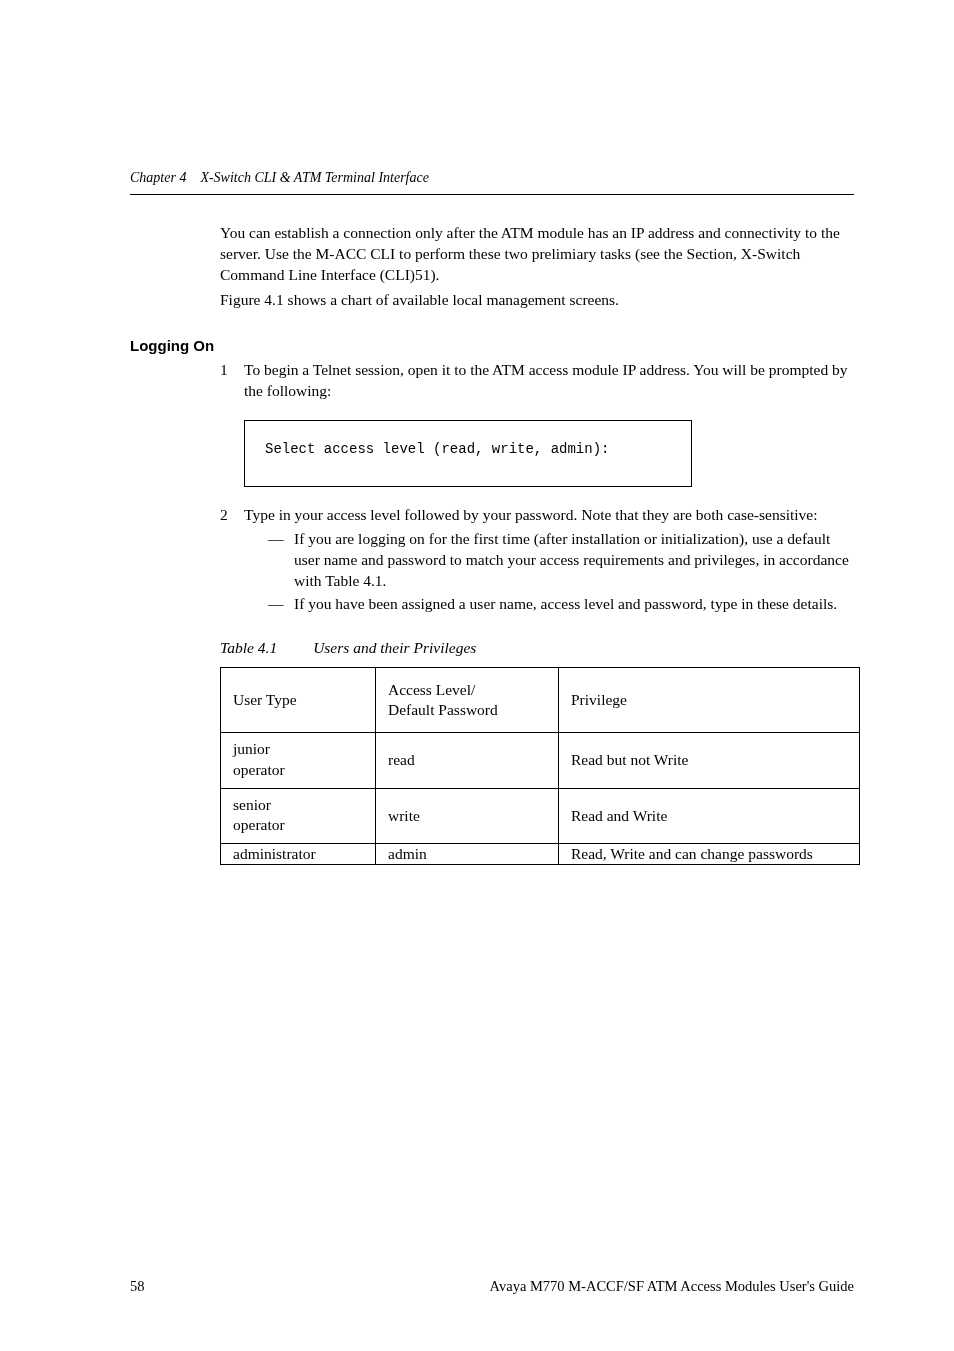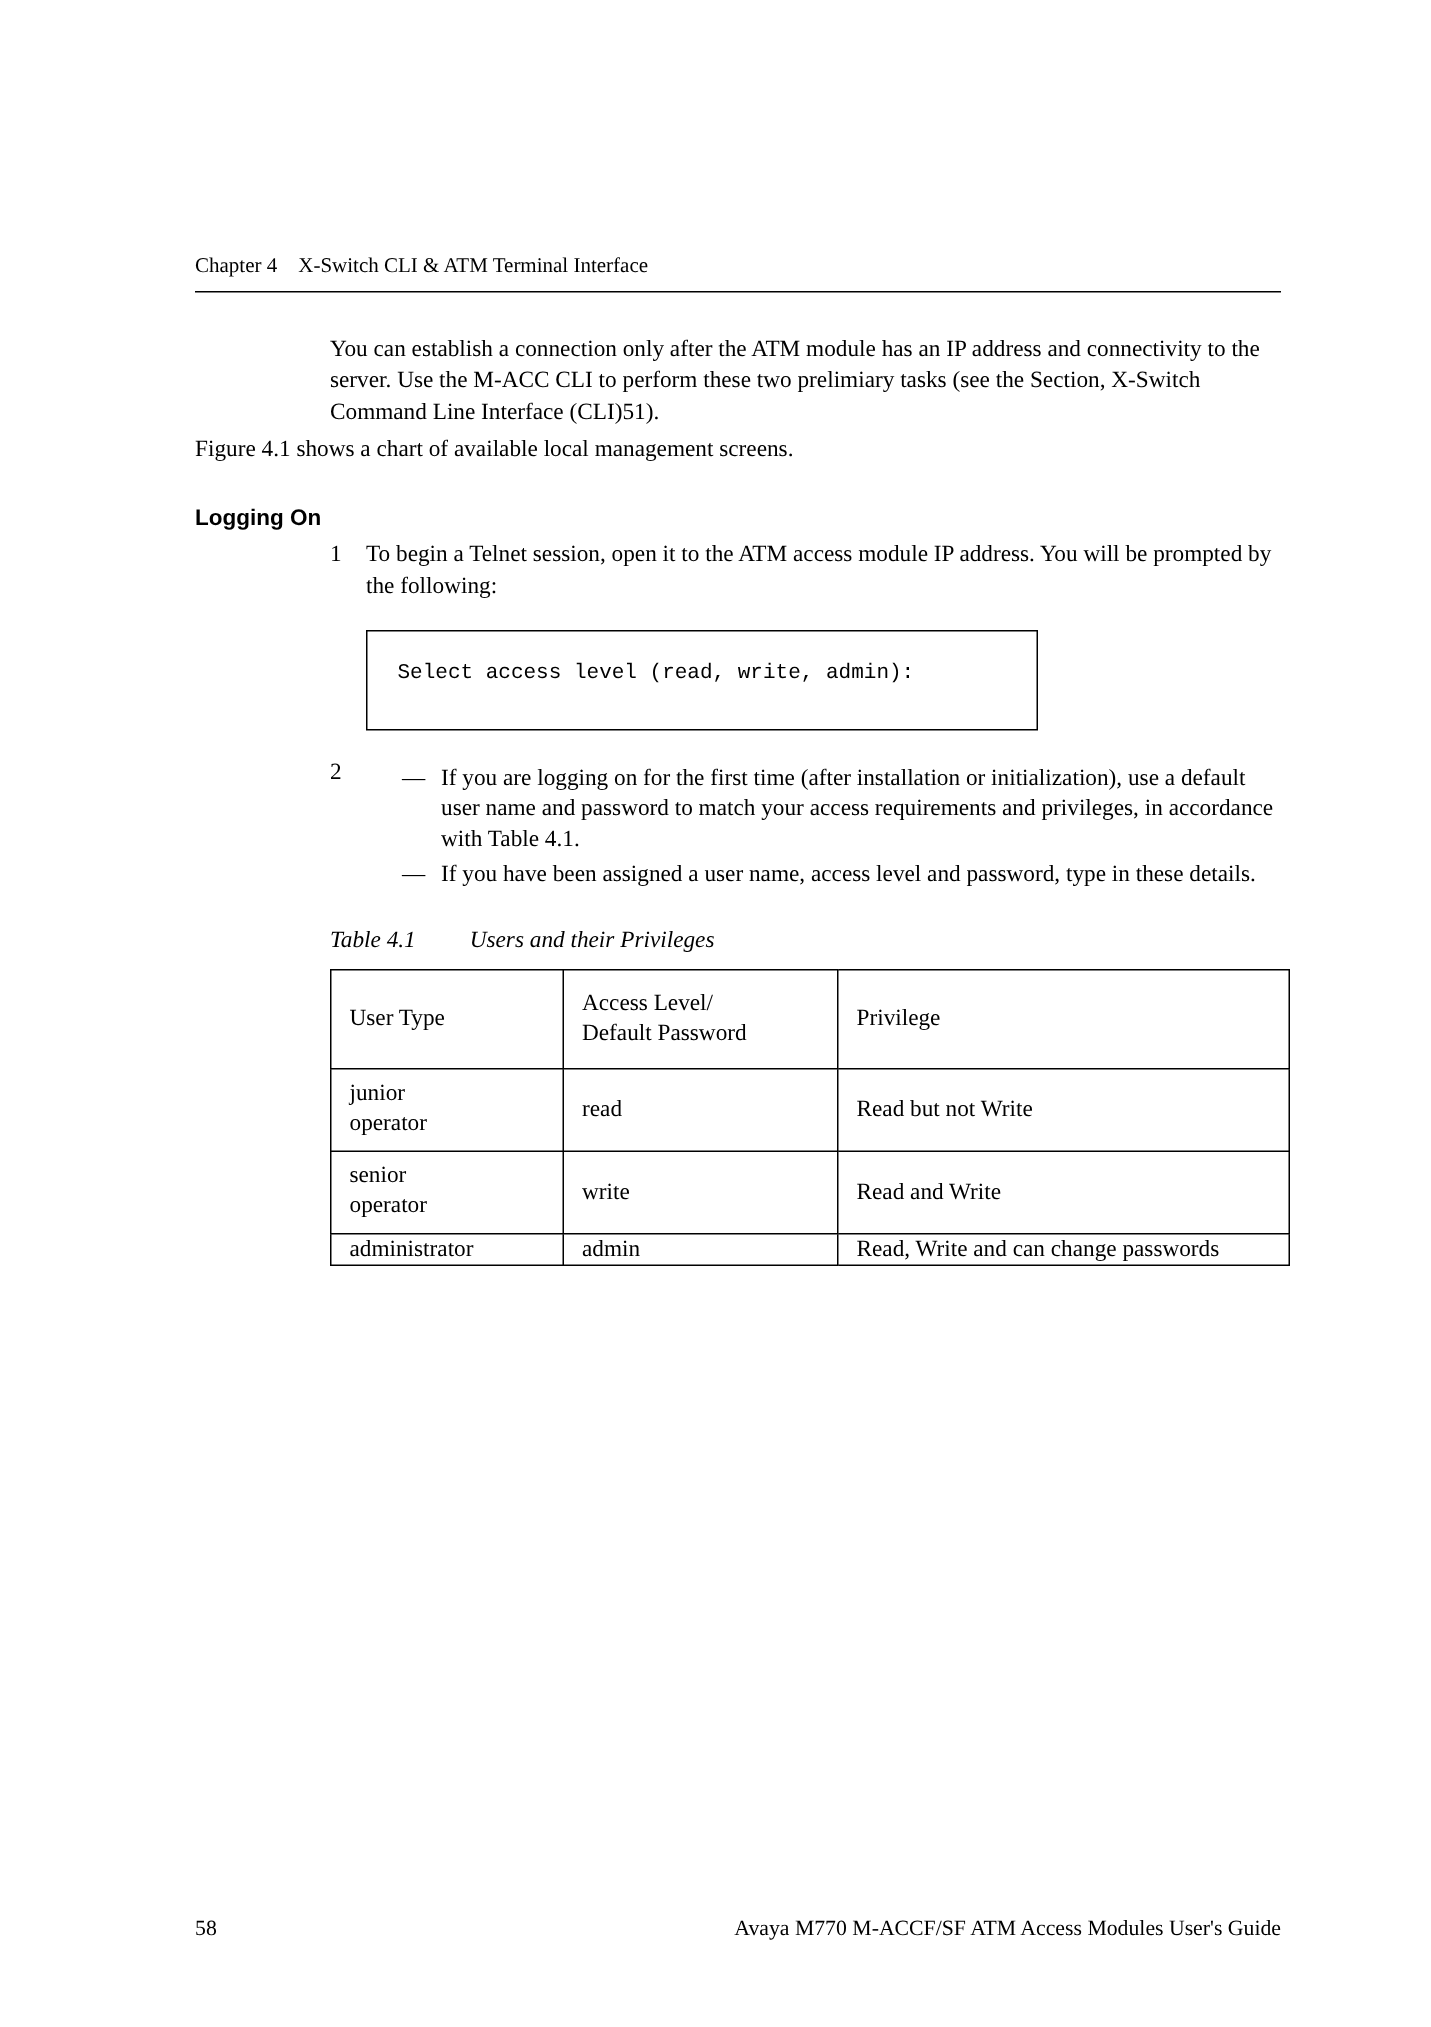--- a/index.html
+++ b/index.html
@@ -15,20 +15,21 @@
   }
   .page {
     padding: 170px 100px 0 130px;
     box-sizing: border-box;
   }
   .running-head {
     font-size: 14px;
     padding-bottom: 8px;
     border-bottom: 1px solid #000;
     margin-bottom: 28px;
+    font-style: italic;
   }
   h1.section-title {
     font-weight: normal;
     font-size: 25px;
     line-height: 1.35;
     margin: 0 0 14px 0;
   }
   .body-block {
     margin-left: 90px;
     font-size: 15.5px;
@@ -40,20 +41,21 @@
   .body-block p.gap {
     margin-top: 4px;
   }
   .subhead {
     font-family: "Helvetica Neue", Helvetica, Arial, sans-serif;
     font-weight: bold;
     font-size: 15px;
     margin: 26px 0 6px 0;
   }
   .sub-body {
+    margin-left: 90px;
     font-size: 15.5px;
     line-height: 1.35;
   }
   .sub-body p { margin: 0; }
   .num-list {
     margin-left: 90px;
     font-size: 15.5px;
     line-height: 1.35;
   }
   .num-item {
@@ -160,20 +162,21 @@
   </div>
 
   <div class="terminal-box">
     <div>Select access level (read, write, admin):</div>
   </div>
 
   <div class="num-list">
     <div class="num-item">
       <div class="num">2</div>
       <div class="text">
+        <span>Type in your access level followed by your password. Note that they are both case-sensitive:</span>
         <div class="dash-list">
           <div class="dash-item">
             <div class="dash">—</div>
             <div class="dtext">If you are logging on for the first time (after installation or initialization), use a default user name and password to match your access requirements and privileges, in accordance with Table 4.1.</div>
           </div>
           <div class="dash-item">
             <div class="dash">—</div>
             <div class="dtext">If you have been assigned a user name, access level and password, type in these details.</div>
           </div>
         </div>

